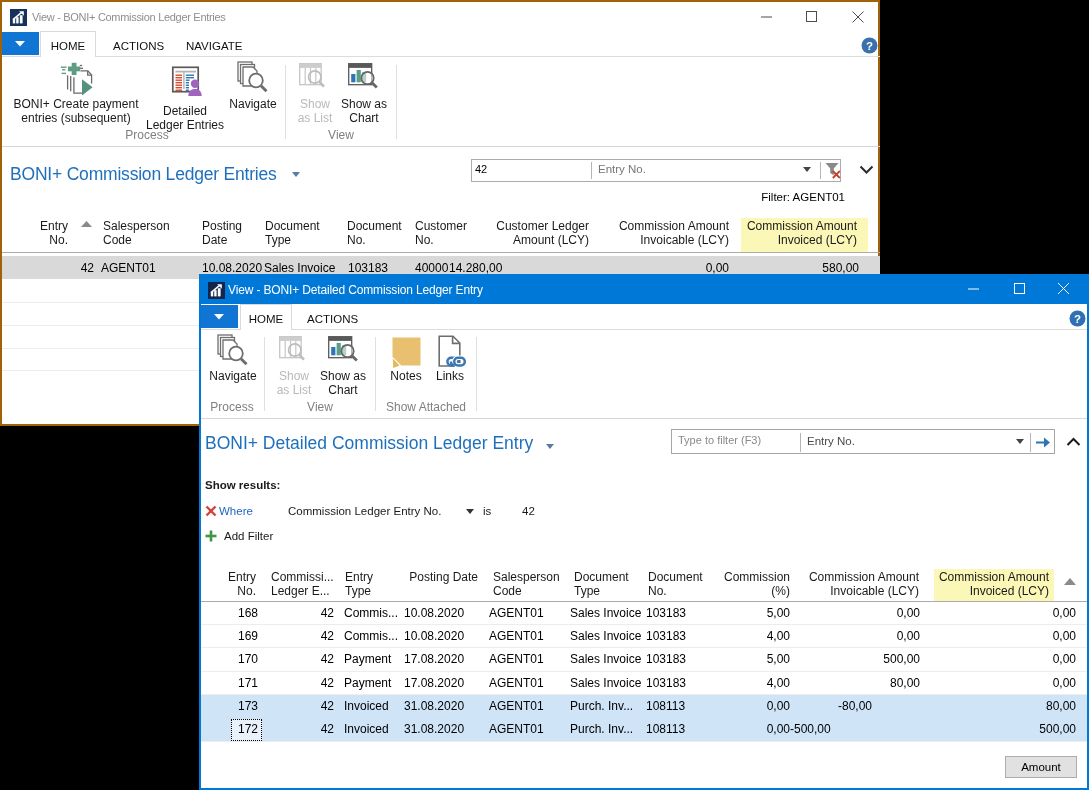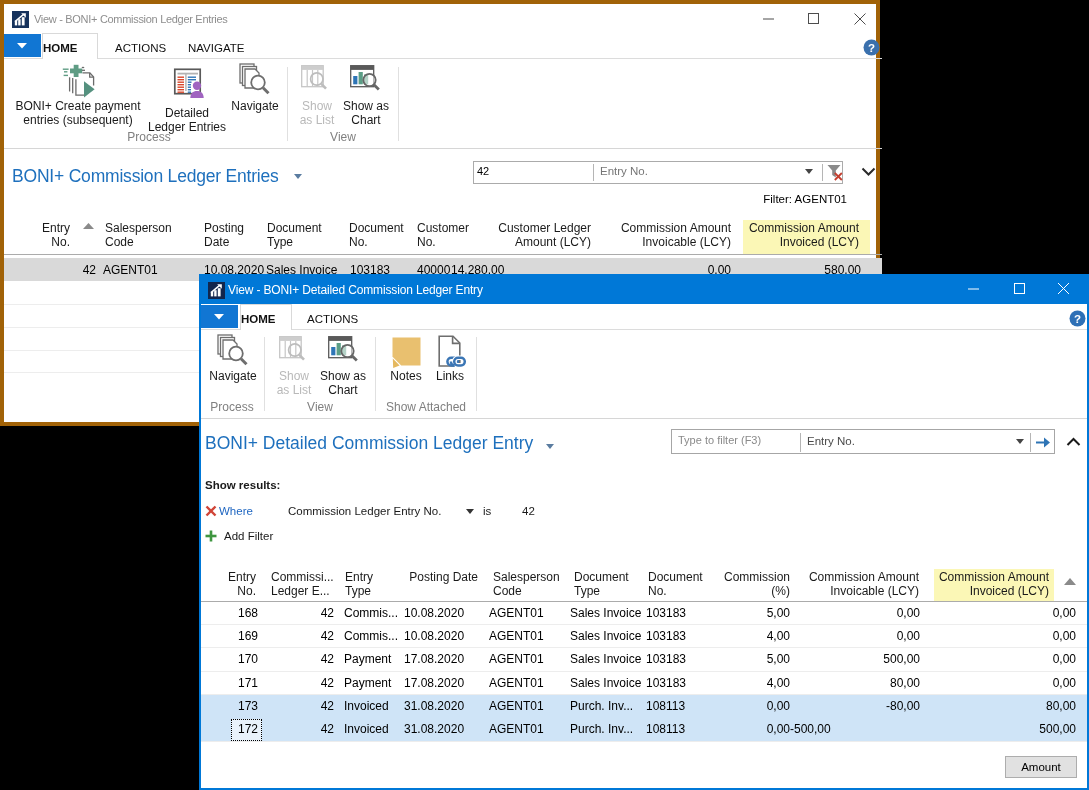--- a/index.html
+++ b/index.html
@@ -1,30 +1,30 @@
 <!DOCTYPE html>
 <html><head>
 <meta charset="utf-8">
 <style>
 * { margin:0; padding:0; box-sizing:border-box; }
 html,body { width:1089px; height:790px; background:#000; font-family:"Liberation Sans",sans-serif; overflow:hidden; }
 .abs { position:absolute; }
-#w1 { position:absolute; left:0; top:0; width:880px; height:426px; background:#fff; border:4px solid #a16207; }
+#w1 { position:absolute; left:0; top:0; width:880px; height:426px; background:#fff; border:2px solid #a16207; }
 #w2 { position:absolute; left:199px; top:274px; width:890px; height:516px; background:#fff; border:2px solid #0078d7; }
 .ttxt1 { font-size:11px; letter-spacing:-0.3px; color:#8e8e8e; }
 .tabtxt { font-size:11.5px; color:#111; }
 .ribbonlbl { font-size:12px; color:#1a1a1a; text-align:center; line-height:14px; }
 .ribbonlbl.dis { color:#b9b9b9; }
 .grplbl { font-size:12px; color:#808080; text-align:center; }
 .sep { width:1px; background:#e0e0e0; }
 .heading { font-size:17.5px; letter-spacing:-0.2px; color:#1e70bd; white-space:nowrap; }
 .hdrcell { font-size:12px; line-height:14px; color:#1a1a1a; white-space:nowrap; }
 .cell { font-size:12px; color:#000; white-space:nowrap; }
 .appbtn { background:#1176d3; }
-.tabsel { background:#fff; border:1px solid #d9d9d9; border-bottom:none; z-index:3; text-align:left; font-size:11.5px; color:#111; line-height:normal; padding-top:8px;font-weight:bold; }
+.tabsel { background:#fff; border:1px solid #d9d9d9; border-bottom:none; z-index:3; text-align:center; font-size:11.5px; color:#111; line-height:normal; padding-top:8px; }
 .rowline { height:1px; background:#ededed; }
 </style>
 </head>
 <body>
 
 <div id="w1">
 
  <svg class="abs" style="left:8px;top:7px" width="17" height="17" viewBox="0 0 17 17">
    <rect width="17" height="17" fill="#16325c"></rect>
    <rect x="2.8" y="9.8" width="2.4" height="4.6" fill="#fff"></rect>
@@ -391,21 +391,21 @@
  <div class="abs cell" style="left:715px;top:396px;width:160px;text-align:right;line-height:23px">0,00</div>
 
  <div class="abs cell" style="left:0;top:419px;width:57px;text-align:right;line-height:23px">173</div>
  <div class="abs cell" style="left:73px;top:419px;width:60px;text-align:right;line-height:23px">42</div>
  <div class="abs cell" style="left:143px;top:419px;line-height:23px">Invoiced</div>
  <div class="abs cell" style="left:203px;top:419px;line-height:23px">31.08.2020</div>
  <div class="abs cell" style="left:288px;top:419px;line-height:23px">AGENT01</div>
  <div class="abs cell" style="left:369px;top:419px;line-height:23px">Purch. Inv...</div>
  <div class="abs cell" style="left:445px;top:419px;line-height:23px">108113</div>
  <div class="abs cell" style="left:489px;top:419px;width:100px;text-align:right;line-height:23px">0,00</div>
- <div class="abs cell" style="left:589px;top:419px;width:130px;text-align:right;line-height:23px">-80,00</div>
+ <div class="abs cell" style="left:589px;top:419px;width:130px;text-align:center;line-height:23px">-80,00</div>
  <div class="abs cell" style="left:715px;top:419px;width:160px;text-align:right;line-height:23px">80,00</div>
 
  <div class="abs cell" style="left:0;top:442px;width:57px;text-align:right;line-height:23px">172</div>
  <div class="abs cell" style="left:73px;top:442px;width:60px;text-align:right;line-height:23px">42</div>
  <div class="abs cell" style="left:143px;top:442px;line-height:23px">Invoiced</div>
  <div class="abs cell" style="left:203px;top:442px;line-height:23px">31.08.2020</div>
  <div class="abs cell" style="left:288px;top:442px;line-height:23px">AGENT01</div>
  <div class="abs cell" style="left:369px;top:442px;line-height:23px">Purch. Inv...</div>
  <div class="abs cell" style="left:445px;top:442px;line-height:23px">108113</div>
  <div class="abs cell" style="left:489px;top:442px;width:100px;text-align:right;line-height:23px">0,00</div>

